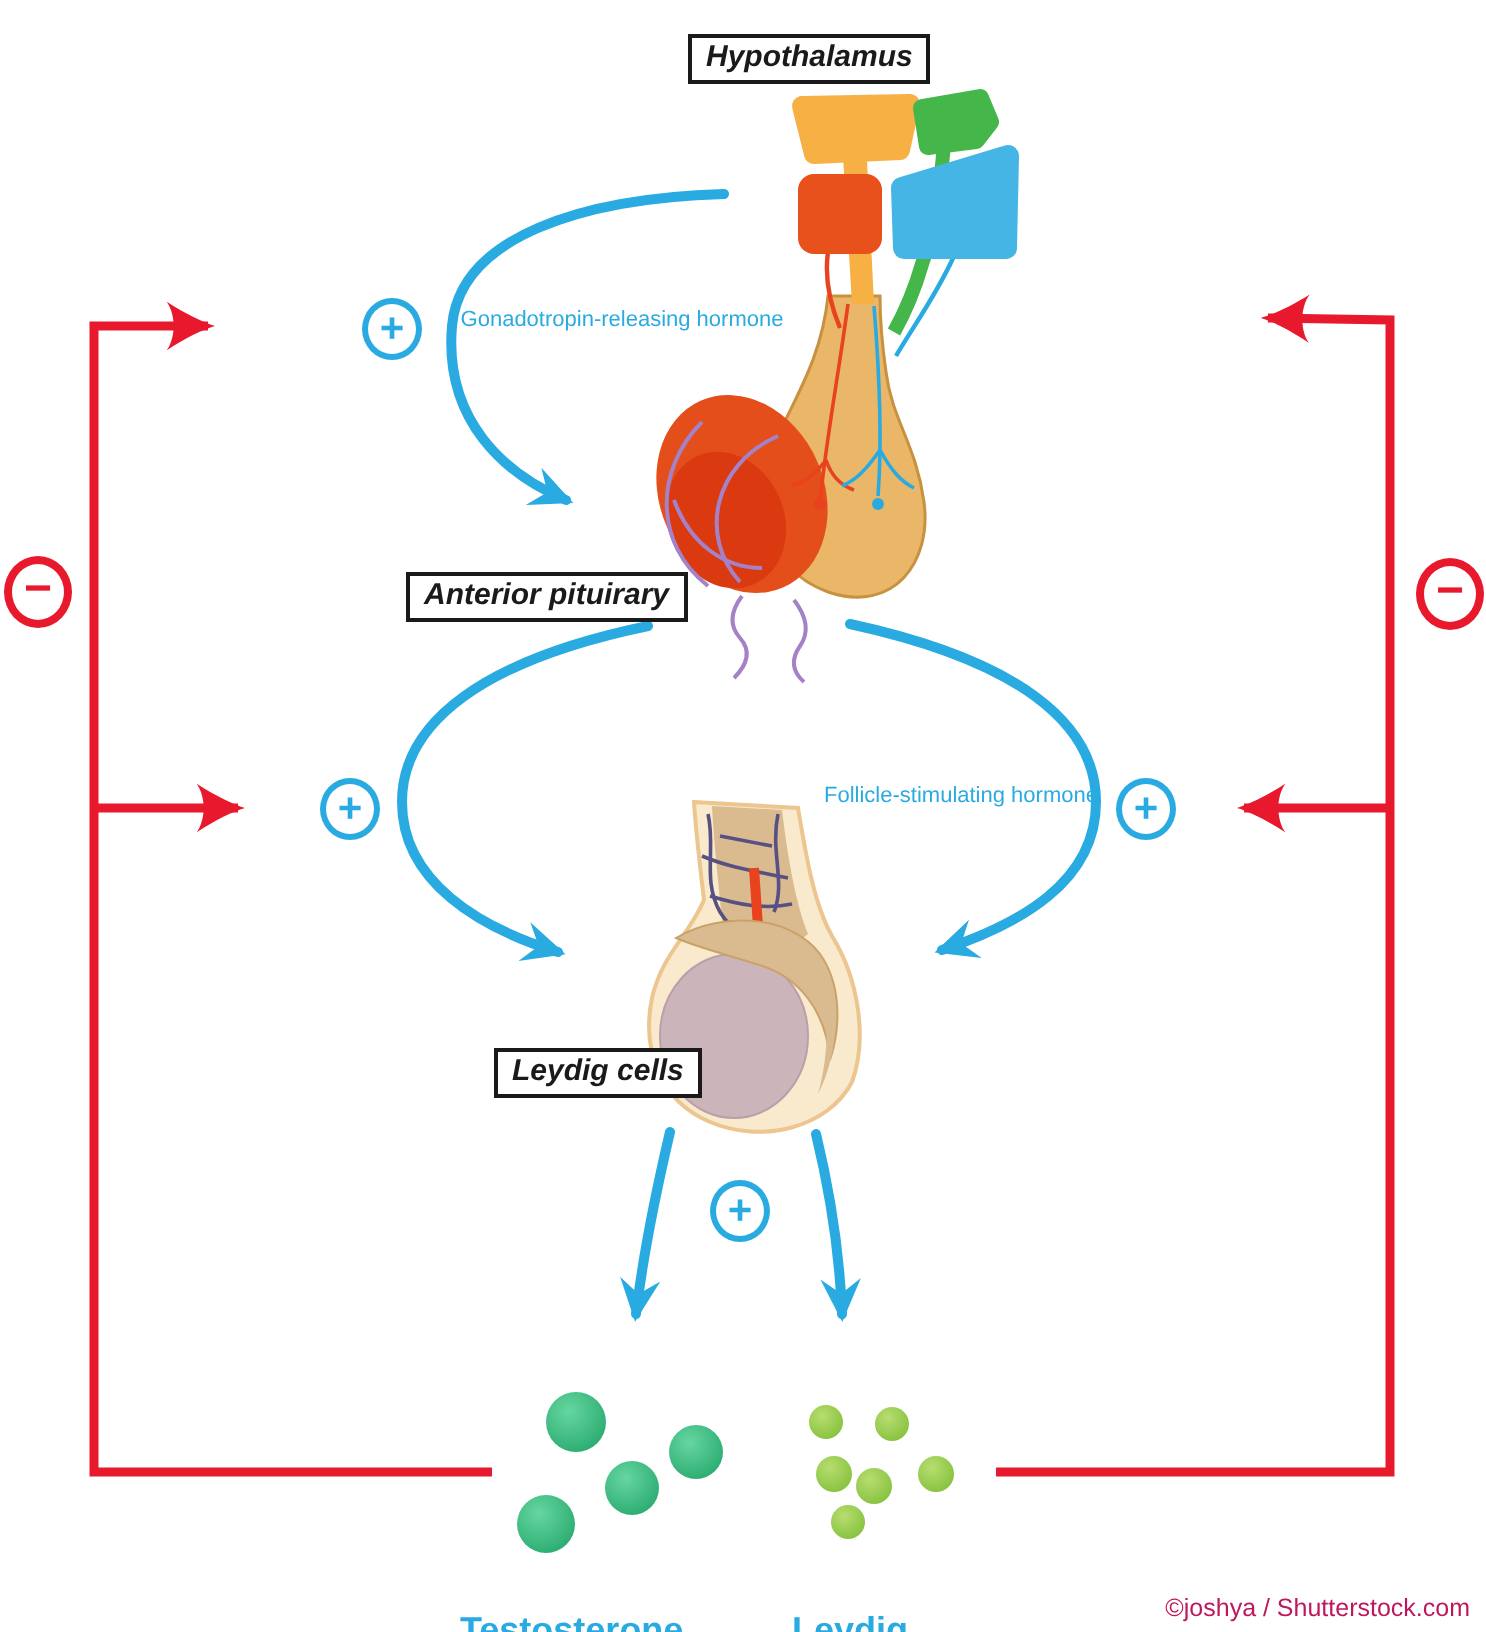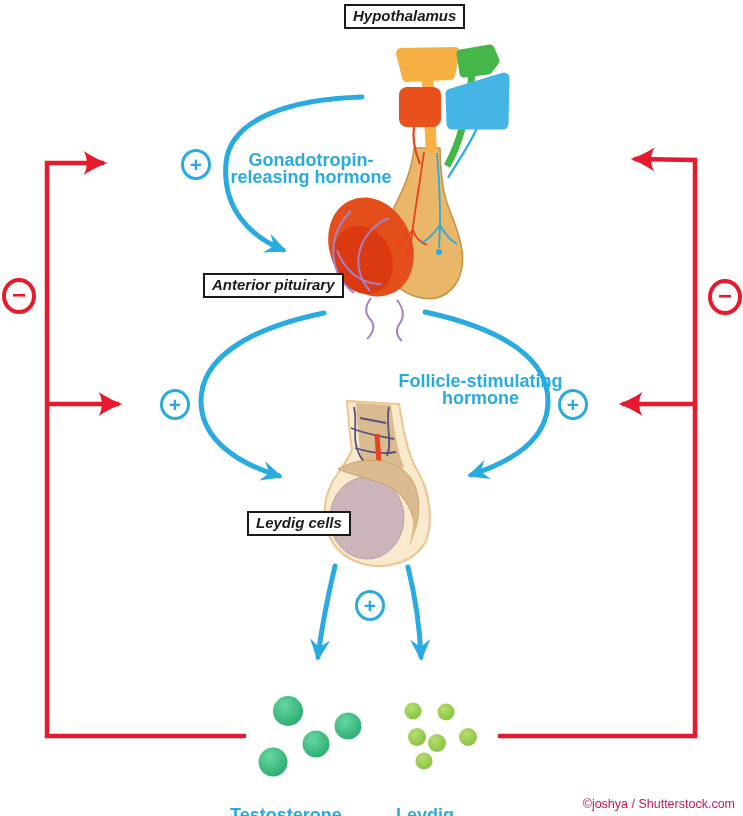--- a/index.html
+++ b/index.html
@@ -4,24 +4,24 @@
 <style>
   html,body{margin:0;padding:0;background:#ffffff;}
   #stage{
     position:relative;width:743px;height:816px;background:#ffffff;overflow:hidden;
     font-family:"Liberation Sans",sans-serif;
   }
   #artwork{position:absolute;left:0;top:0;}
   .tag{
     position:absolute;background:#fff;border:2px solid #1a1a1a;
     padding:1px 7px 2px 7px;font-size:15px;font-weight:bold;font-style:italic;
-    color:#1a1a1a;white-space:nowrap;line-height:18px;
+    color:#1a1a1a;white-space:nowrap;line-height:18px;margin-top:13px;
   }
   .hormone{
-    position:absolute;color:#29abe2;font-weight:bold;font-size:18px;
+    position:absolute;color:#29abe2;font-weight:normal;font-size:11px;
     text-align:center;line-height:17px;
   }
   .secretion-label{
     position:absolute;color:#29abe2;font-weight:bold;font-size:18px;
     text-align:left;line-height:17px;margin-top:12px;
   }
   .sign{
     position:absolute;border-radius:50%;display:flex;align-items:center;
     justify-content:center;background:#fff;box-sizing:content-box;
   }
@@ -143,21 +143,21 @@
       <circle cx="468" cy="737" r="9"></circle>
       <circle cx="424" cy="761" r="8.5"></circle>
     </g>
   </svg>
 
   <div class="tag" style="left:344px;top:4px;">Hypothalamus</div>
   <div class="tag" style="left:203px;top:273px;font-style:italic;">Anterior pituirary</div>
   <div class="tag" style="left:247px;top:511px;">Leydig cells</div>
 
   <div class="hormone" style="left:226px;top:152px;width:170px;">Gonadotropin-releasing hormone</div>
-  <div class="hormone" style="left:398px;top:373px;width:165px;">Follicle-stimulating hormone</div>
+  <div class="hormone" style="left:398px;top:390px;width:165px;">Follicle-stimulating hormone</div>
 
   <div class="secretion-label" style="left:230px;top:795px;width:145px;">Testosterone</div>
   <div class="secretion-label" style="left:396px;top:795px;width:85px;">Leydig</div>
 
   <div class="sign plus" style="left:181px;top:149px;">
     <span>+</span>
   </div>
   <div class="sign plus" style="left:160px;top:389px;">
     <span>+</span>
   </div>

